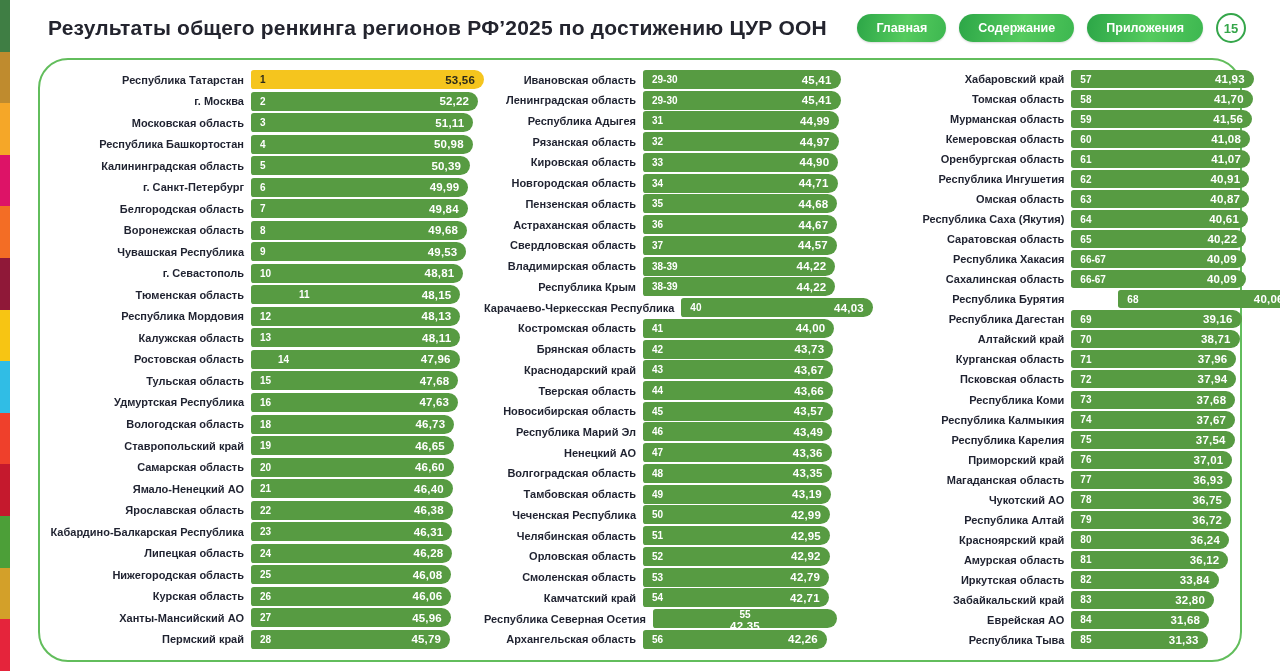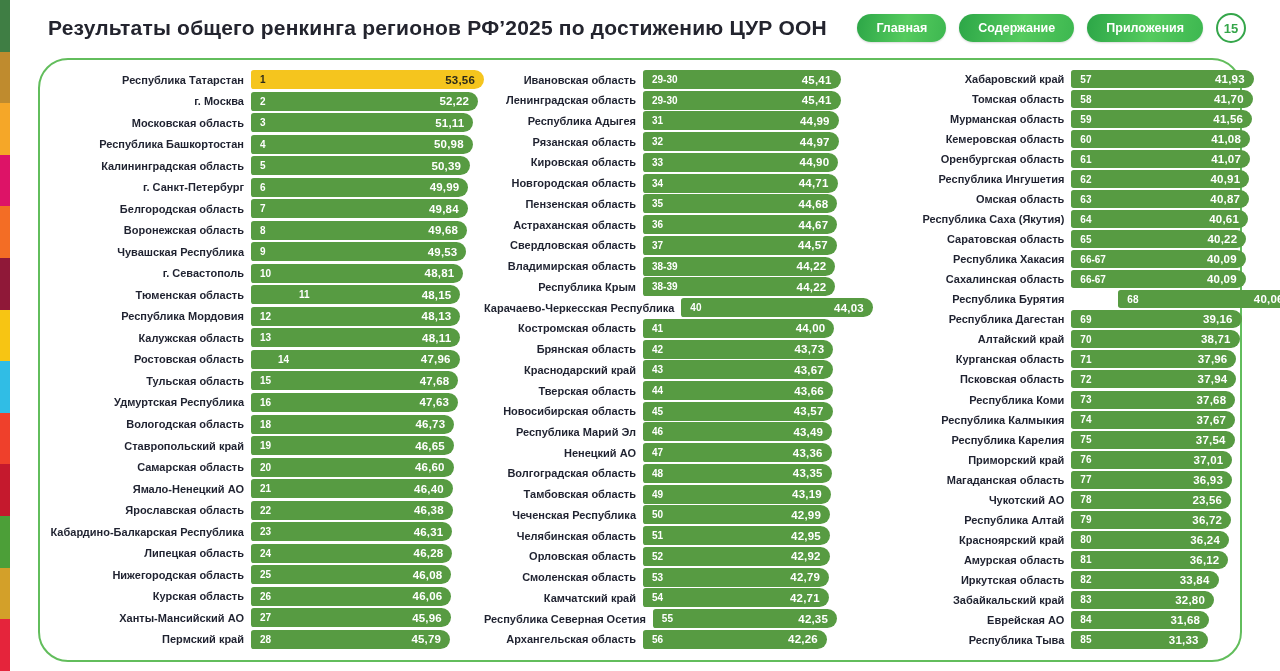--- a/index.html
+++ b/index.html
@@ -655,21 +655,21 @@
             <span class="rank">54</span>
             <span class="value">42,71</span>
           </div>
         </div>
       </div>
       <div class="row">
         <div class="region-label">
           <span>Республика Северная Осетия</span>
         </div>
         <div class="bar-track">
-          <div class="bar" style="width: 79.07%;">
+          <div class="bar" style="width: 79.07%; flex-direction: column;">
             <span class="rank">55</span>
             <span class="value">42,35</span>
           </div>
         </div>
       </div>
       <div class="row">
         <div class="region-label">
           <span>Архангельская область</span>
         </div>
         <div class="bar-track">
@@ -912,21 +912,21 @@
           </div>
         </div>
       </div>
       <div class="row">
         <div class="region-label">
           <span>Чукотский АО</span>
         </div>
         <div class="bar-track">
           <div class="bar" style="width: 68.61%;">
             <span class="rank">78</span>
-            <span class="value">23,56</span>
+            <span class="value">36,75</span>
           </div>
         </div>
       </div>
       <div class="row">
         <div class="region-label">
           <span>Республика Алтай</span>
         </div>
         <div class="bar-track">
           <div class="bar" style="width: 68.56%;">
             <span class="rank">79</span>

